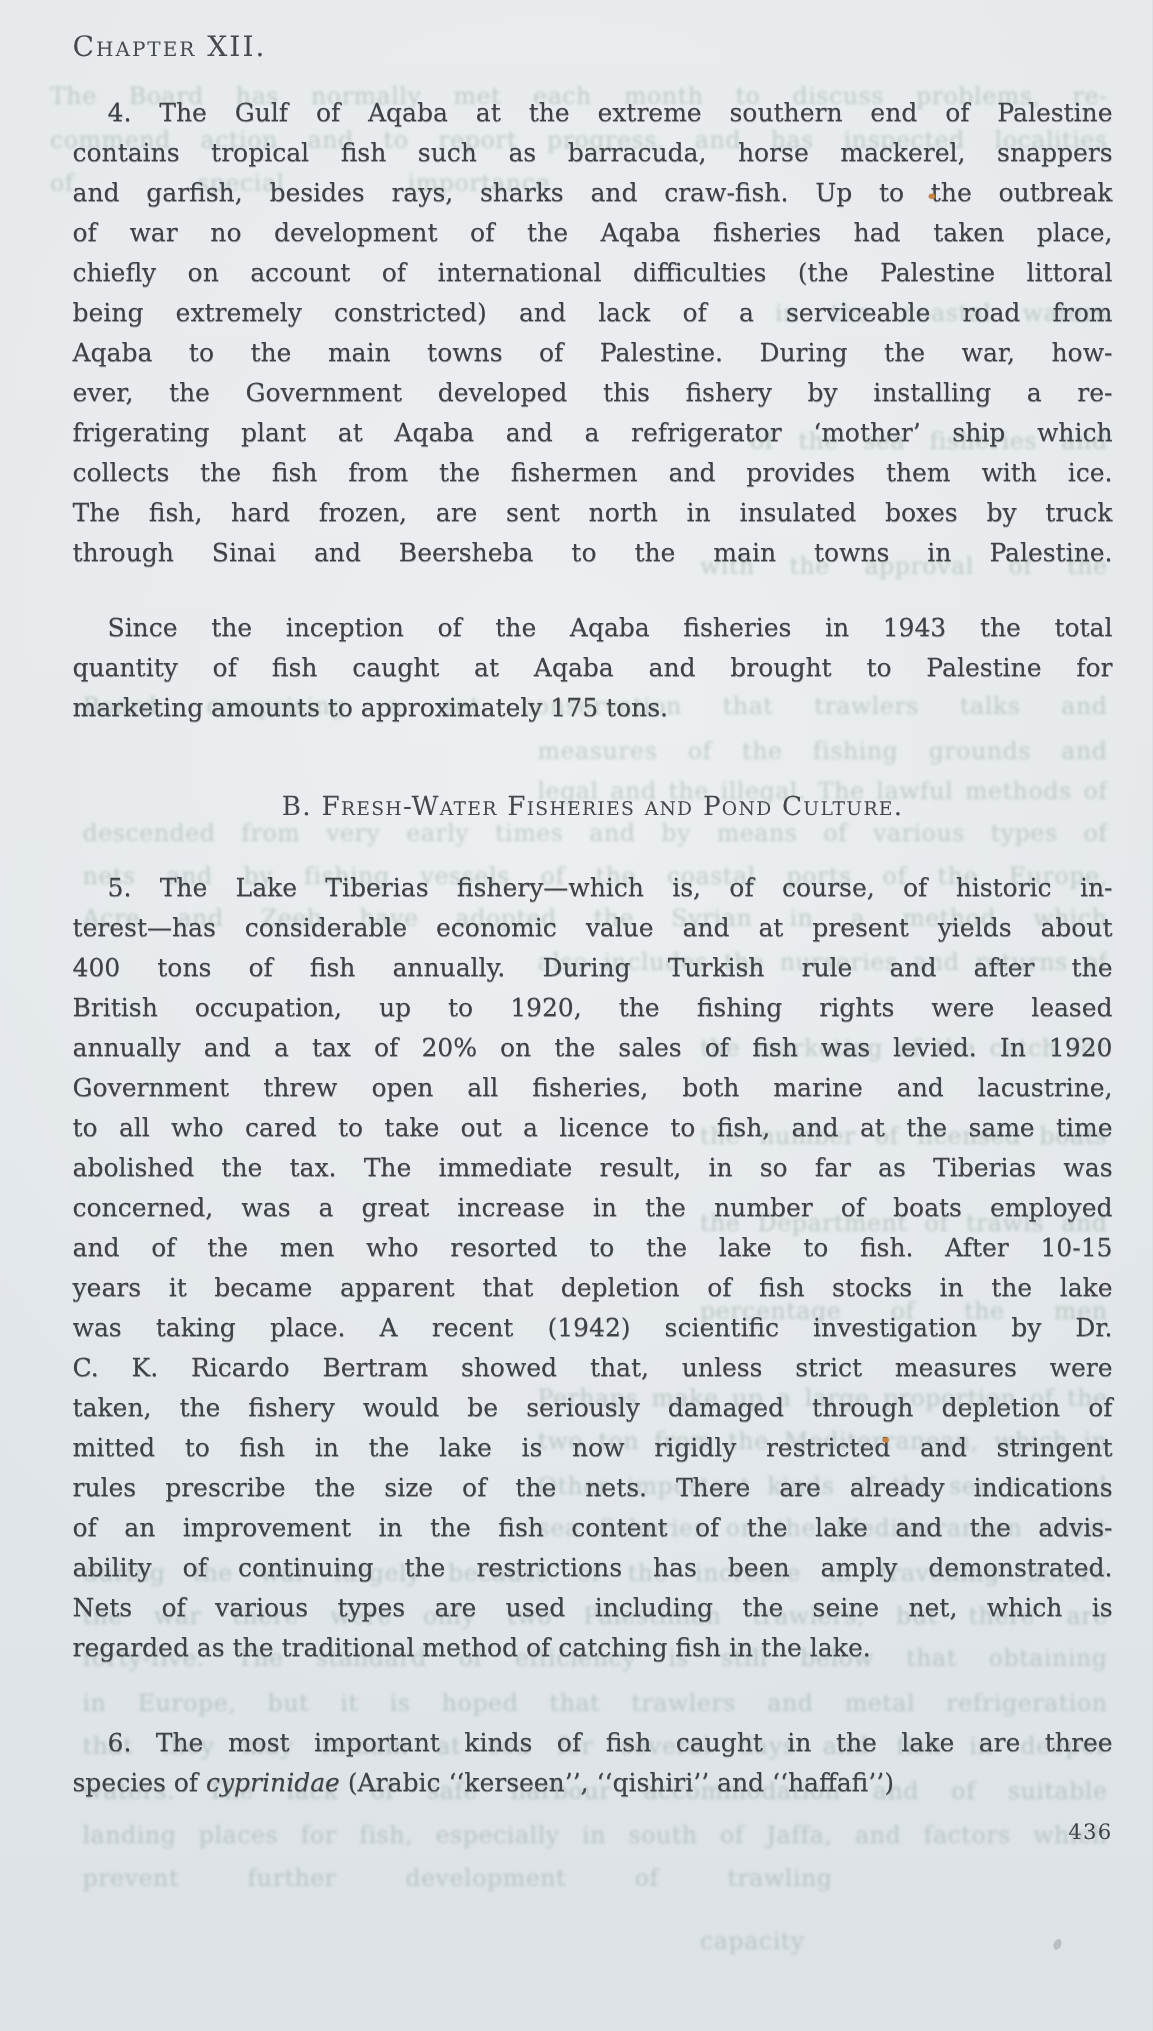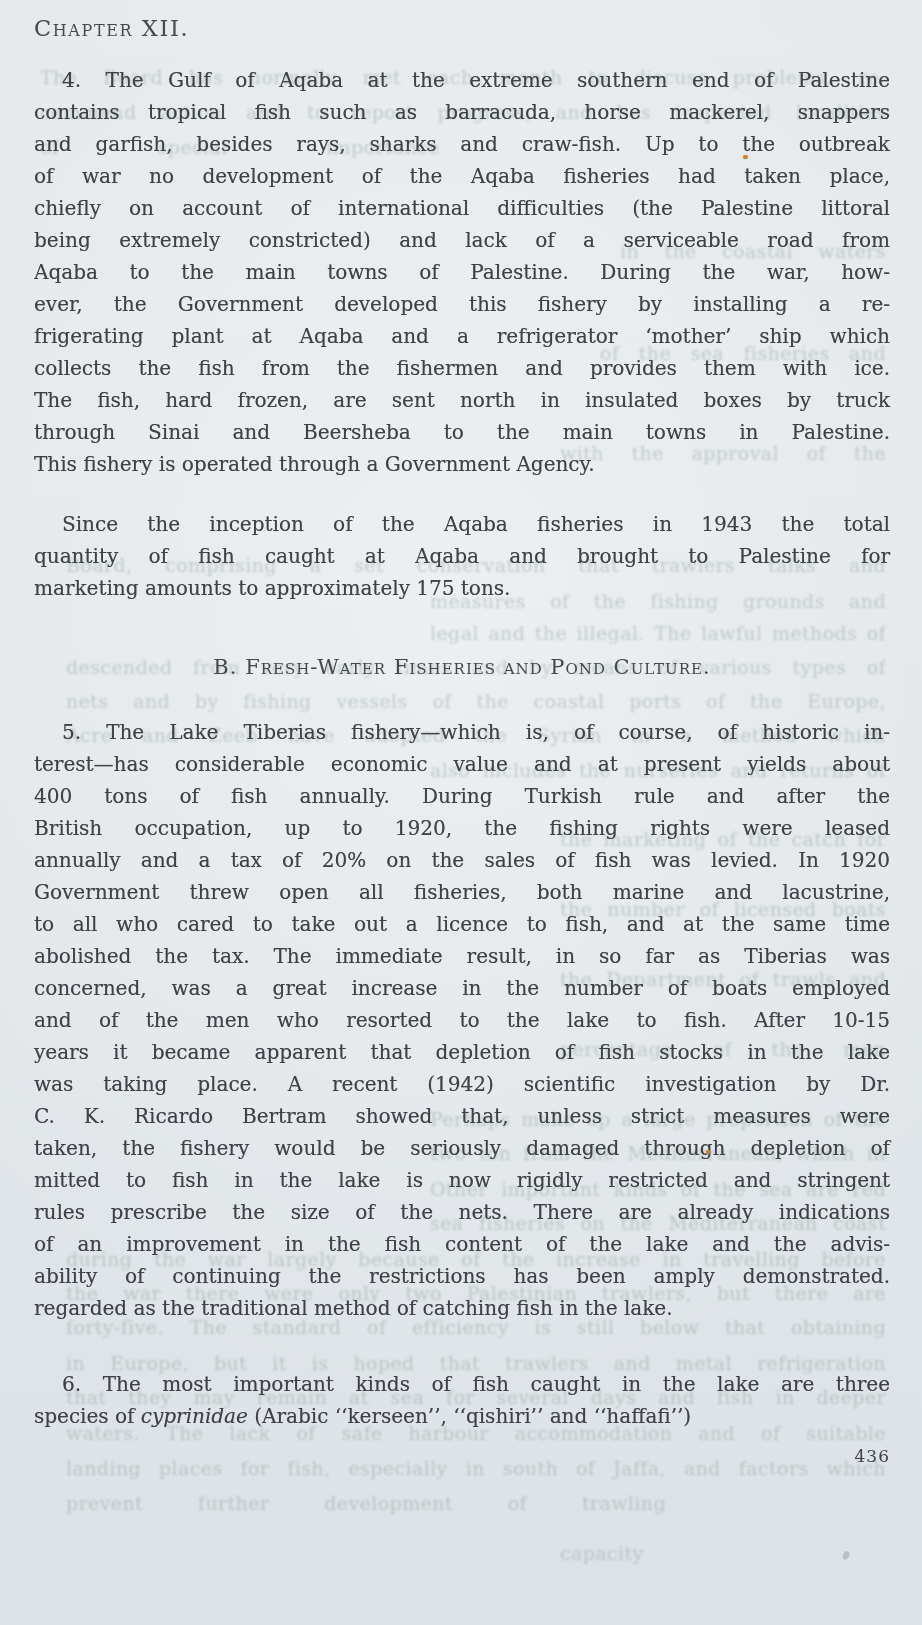--- a/index.html
+++ b/index.html
@@ -23,21 +23,22 @@
     height: 27px; overflow: hidden;
     font-size: 19px; line-height: 26px;
     color: #7f968d; opacity: 0.40;
     filter: blur(1.1px);
     letter-spacing: 0.4px;
     text-align: justify; text-align-last: justify;
   }
   
   .content {
     position: relative; z-index: 2;
-    padding: 14px 32px 0 34px;
+    padding: 24px 32px 0 34px;
+    margin-left: 24px;
   }
   .chapter {
     font-variant: small-caps;
     font-size: 22.5px; line-height: 28px;
     letter-spacing: 1.6px;
     color: #46494e;
   }
   .section-heading {
     margin: 0;
     font-variant: small-caps;
@@ -121,21 +122,20 @@
         <div class="line">and garfish, besides rays, sharks and craw-fish.  Up to the outbreak</div>
         <div class="line">of war no development of the Aqaba fisheries had taken place,</div>
         <div class="line">chiefly on account of international difficulties (the Palestine littoral</div>
         <div class="line">being extremely constricted) and lack of a serviceable road from</div>
         <div class="line">Aqaba to the main towns of Palestine.  During the war, how-</div>
         <div class="line">ever, the Government developed this fishery by installing a re-</div>
         <div class="line">frigerating plant at Aqaba and a refrigerator ‘mother’ ship which</div>
         <div class="line">collects the fish from the fishermen and provides them with ice.</div>
         <div class="line">The fish, hard frozen, are sent north in insulated boxes by truck</div>
         <div class="line">through Sinai and Beersheba to the main towns in Palestine.</div>
-        <div class="line para-last">This fishery is operated through a Government Agency.</div>
       </div>
 
     <div class="para p4b">
         <div class="line">Since the inception of the Aqaba fisheries in 1943 the total</div>
         <div class="line">quantity of fish caught at Aqaba and brought to Palestine for</div>
         <div class="line para-last">marketing amounts to approximately 175 tons.</div>
       </div>
 
     <h2 class="section-heading heading-b">B. Fresh-Water Fisheries and Pond Culture.</h2>
 
@@ -151,20 +151,21 @@
         <div class="line">concerned, was a great increase in the number of boats employed</div>
         <div class="line">and of the men who resorted to the lake to fish.  After 10-15</div>
         <div class="line">years it became apparent that depletion of fish stocks in the lake</div>
         <div class="line">was taking place.  A recent (1942) scientific investigation by Dr.</div>
         <div class="line">C. K. Ricardo Bertram showed that, unless strict measures were</div>
         <div class="line">taken, the fishery would be seriously damaged through depletion of</div>
         <div class="line">mitted to fish in the lake is now rigidly restricted and stringent</div>
         <div class="line">rules prescribe the size of the nets.  There are already indications</div>
         <div class="line">of an improvement in the fish content of the lake and the advis-</div>
         <div class="line">ability of continuing the restrictions has been amply demonstrated.</div>
+        <div class="line">Nets of various types are used including the seine net, which is</div>
         <div class="line para-last">regarded as the traditional method of catching fish in the lake.</div>
       </div>
 
     <div class="para p6">
         <div class="line">6. The most important kinds of fish caught in the lake are three</div>
         <div class="line para-last"><span>species of </span><i>cyprinidae</i><span> (Arabic ‘‘kerseen’’, ‘‘qishiri’’ and ‘‘haffafi’’)</span></div>
       </div>
 
     <div class="page-number">436</div>
   </div>

